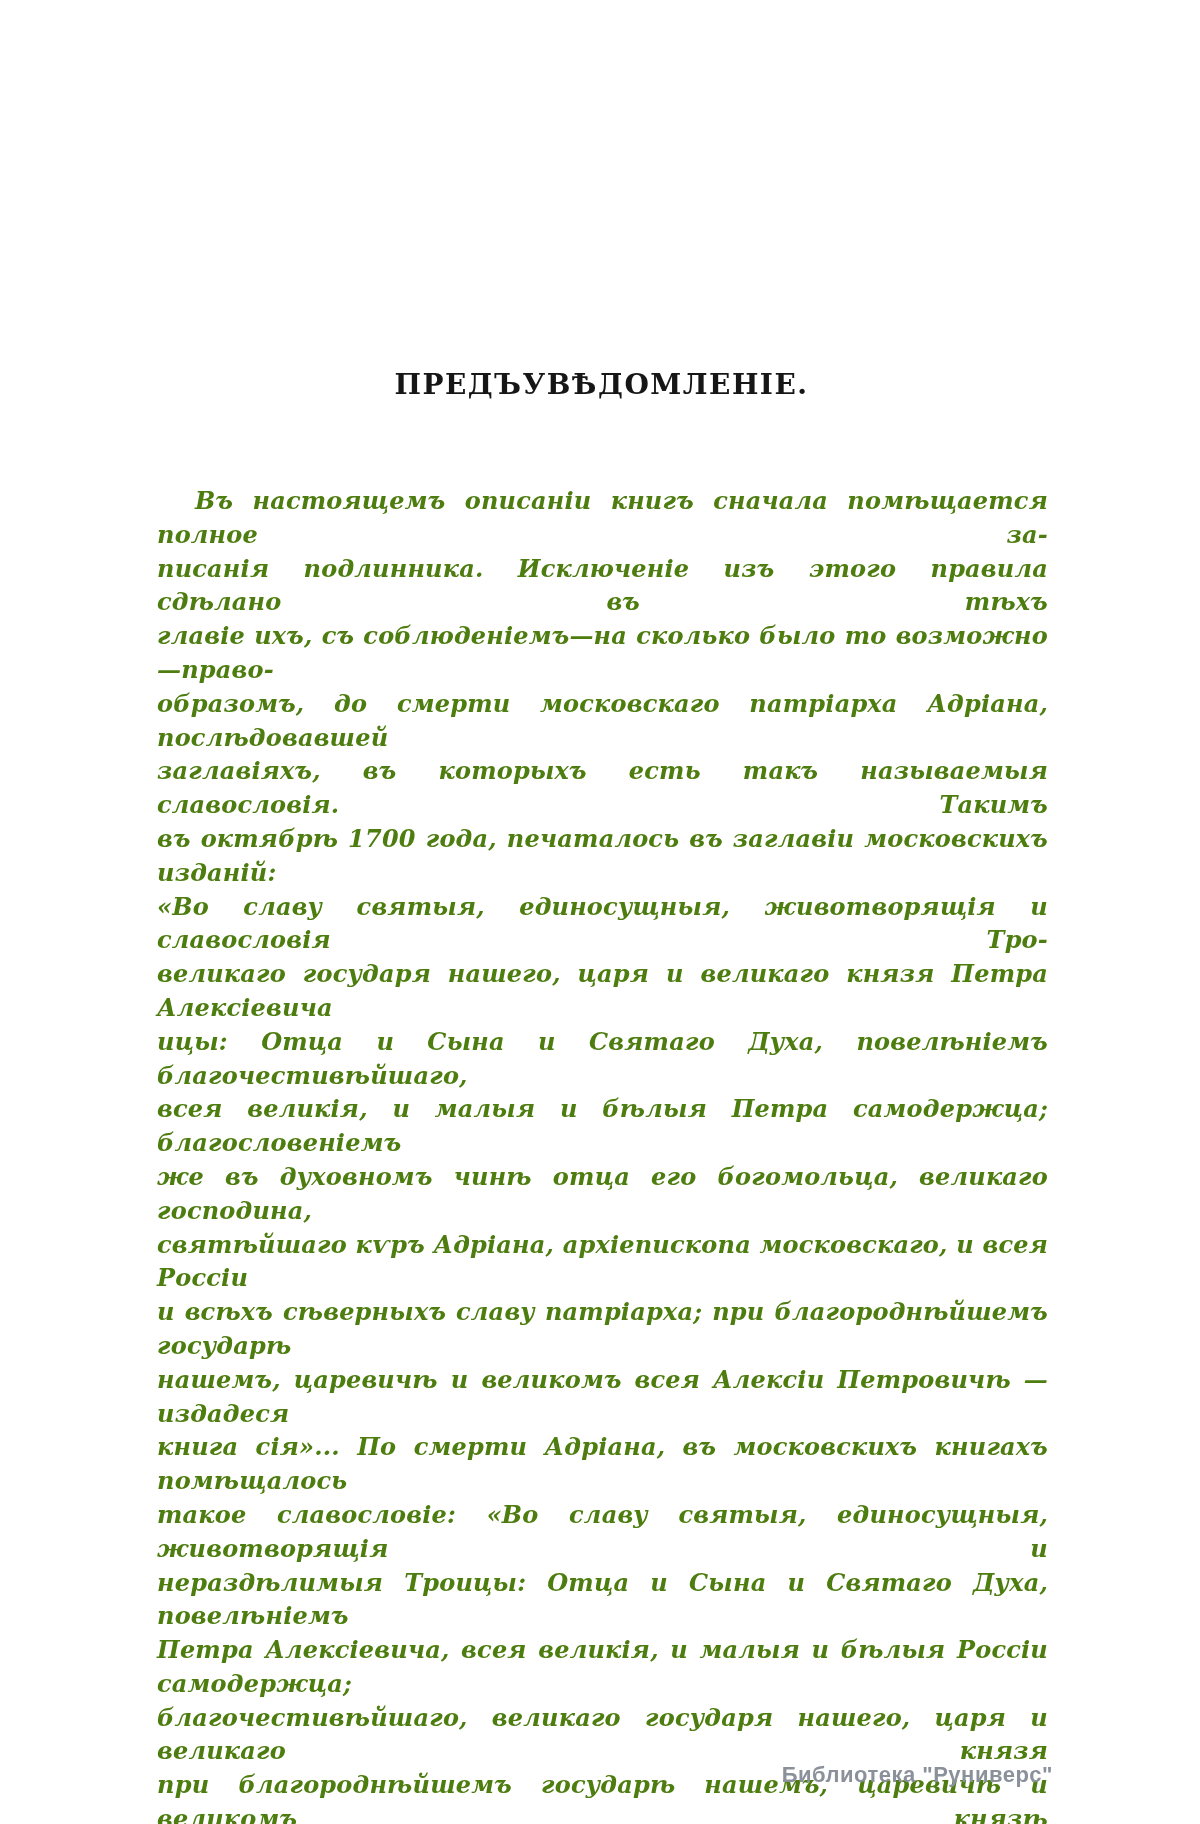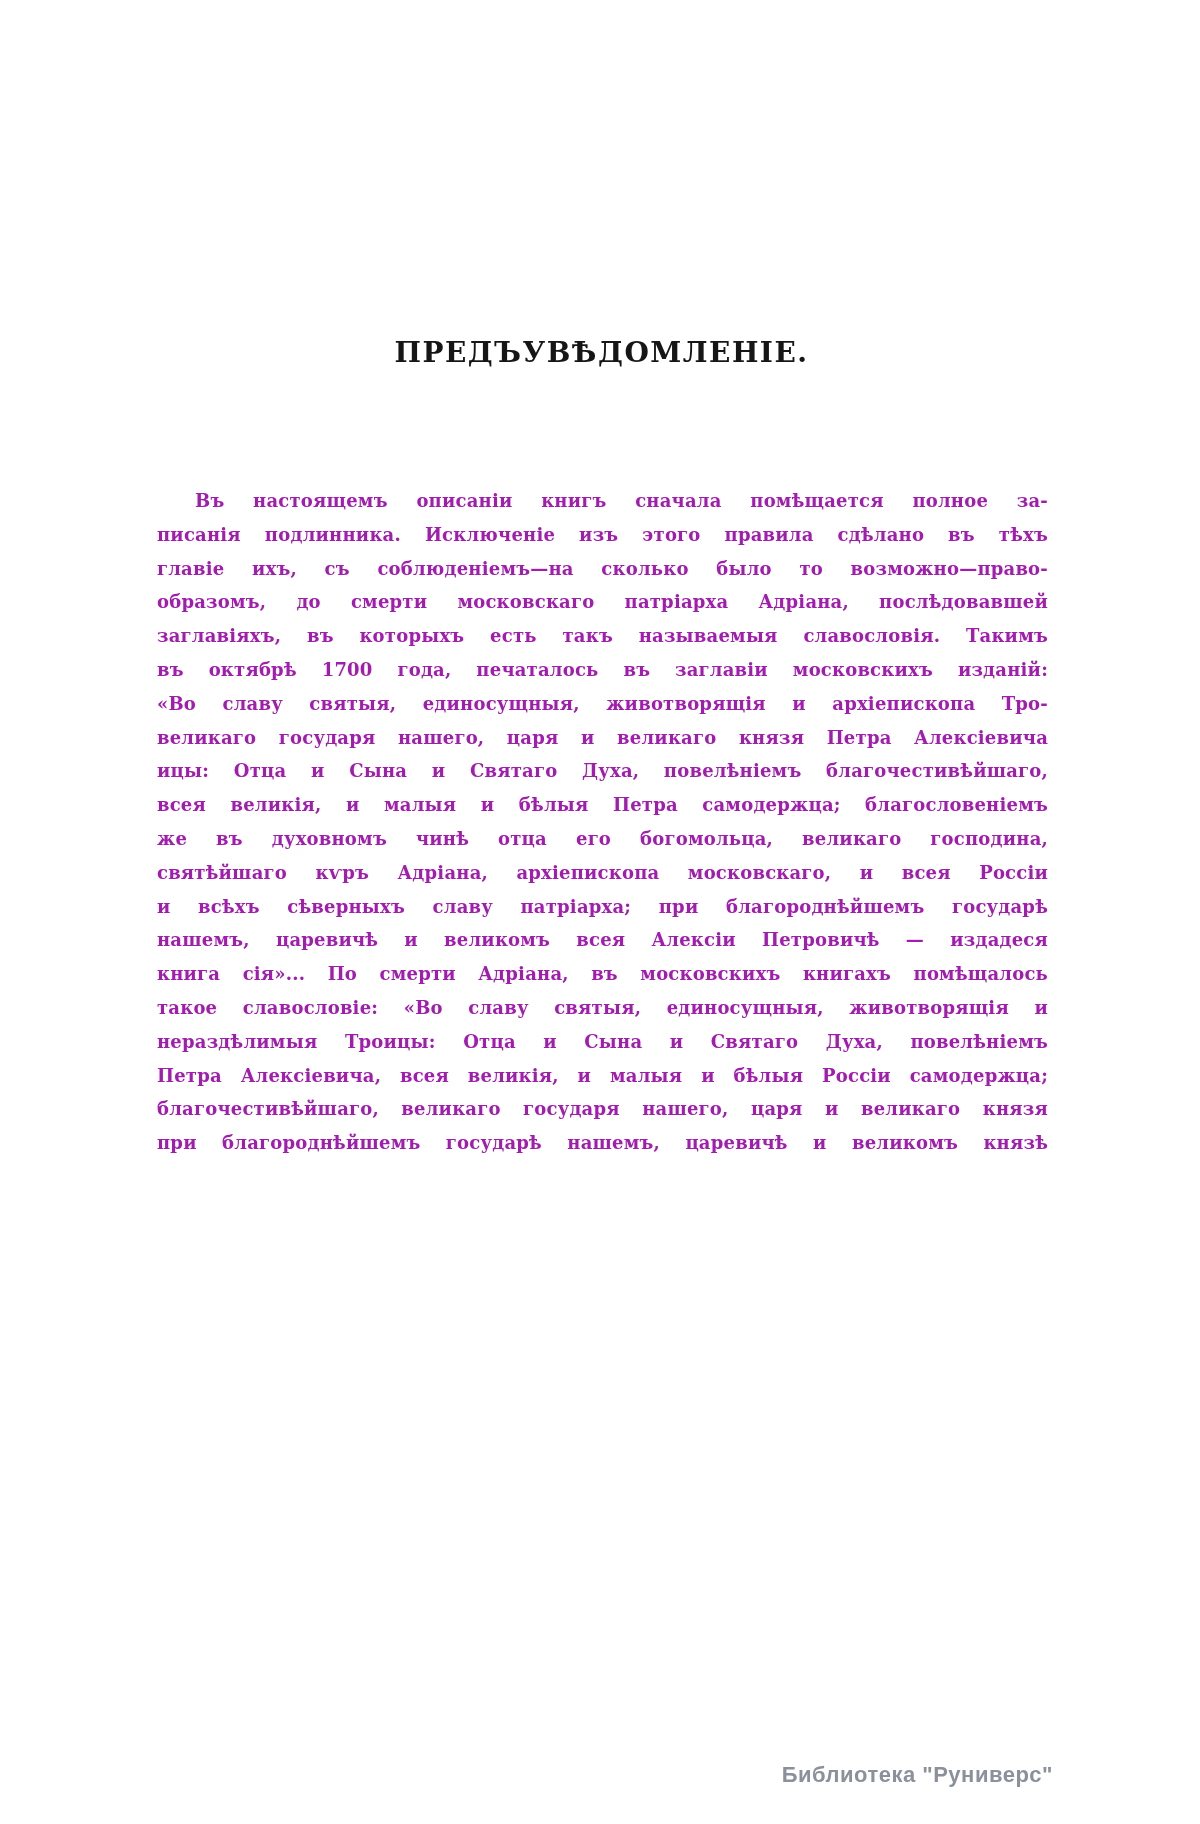--- a/index.html
+++ b/index.html
@@ -10,47 +10,48 @@
   .page {
     position: relative;
     width: 1200px;
     height: 1824px;
     background: #ffffff;
     overflow: hidden;
     font-family: "DejaVu Serif", serif;
   }
   .title {
     position: absolute;
-    top: 336px;
+    top: 368px;
     left: 155px;
     width: 893px;
     margin: 0;
     text-align: center;
     font-size: 28px;
     font-weight: bold;
     letter-spacing: 1.5px;
     color: #161616;
     font-family: "DejaVu Serif", serif;
   }
   .body-text {
     position: absolute;
     top: 484px;
     left: 157px;
     width: 891px;
     color: #1b1b1b;
   }
   .line {
-    font-size: 18px;
+    font-size: 24px;
     font-weight: bold;
     line-height: 33.8px;
     letter-spacing: 0.2px;
     white-space: normal;
     text-align: justify;
     text-align-last: justify;
-    color: #a21caf;
+    color: #4d7c0f;
+    font-style: italic;
   }
   .line.indent {
     text-indent: 38px;
   }
   .watermark {
     position: absolute;
     top: 1762px;
     right: 147px;
     font-family: "Liberation Sans", sans-serif;
     font-size: 22px;
@@ -64,21 +65,21 @@
 <div class="page">
   <h1 class="title">ПРЕДЪУВѢДОМЛЕНІЕ.</h1>
 
   <div class="body-text" style="color: rgb(27, 27, 27);">
       <div class="line indent">Въ настоящемъ описаніи книгъ сначала помѣщается полное за-</div>
       <div class="line">писанія подлинника. Исключеніе изъ этого правила сдѣлано въ тѣхъ</div>
       <div class="line">главіе ихъ, съ соблюденіемъ—на сколько было то возможно—право-</div>
       <div class="line">образомъ, до смерти московскаго патріарха Адріана, послѣдовавшей</div>
       <div class="line">заглавіяхъ, въ которыхъ есть такъ называемыя славословія. Такимъ</div>
       <div class="line">въ октябрѣ 1700 года, печаталось въ заглавіи московскихъ изданій:</div>
-      <div class="line">«Во славу святыя, единосущныя, животворящія и архіепископа Тро-</div>
+      <div class="line">«Во славу святыя, единосущныя, животворящія и славословія Тро-</div>
       <div class="line">великаго государя нашего, царя и великаго князя Петра Алексіевича</div>
       <div class="line">ицы: Отца и Сына и Святаго Духа, повелѣніемъ благочестивѣйшаго,</div>
       <div class="line">всея великія, и малыя и бѣлыя Петра самодержца; благословеніемъ</div>
       <div class="line">же въ духовномъ чинѣ отца его богомольца, великаго господина,</div>
       <div class="line">святѣйшаго кѵръ Адріана, архіепископа московскаго, и всея Россіи</div>
       <div class="line">и всѣхъ сѣверныхъ славу патріарха; при благороднѣйшемъ государѣ</div>
       <div class="line">нашемъ, царевичѣ и великомъ всея Алексіи Петровичѣ — издадеся</div>
       <div class="line">книга сія»... По смерти Адріана, въ московскихъ книгахъ помѣщалось</div>
       <div class="line">такое славословіе: «Во славу святыя, единосущныя, животворящія и</div>
       <div class="line">нераздѣлимыя Троицы: Отца и Сына и Святаго Духа, повелѣніемъ</div>

